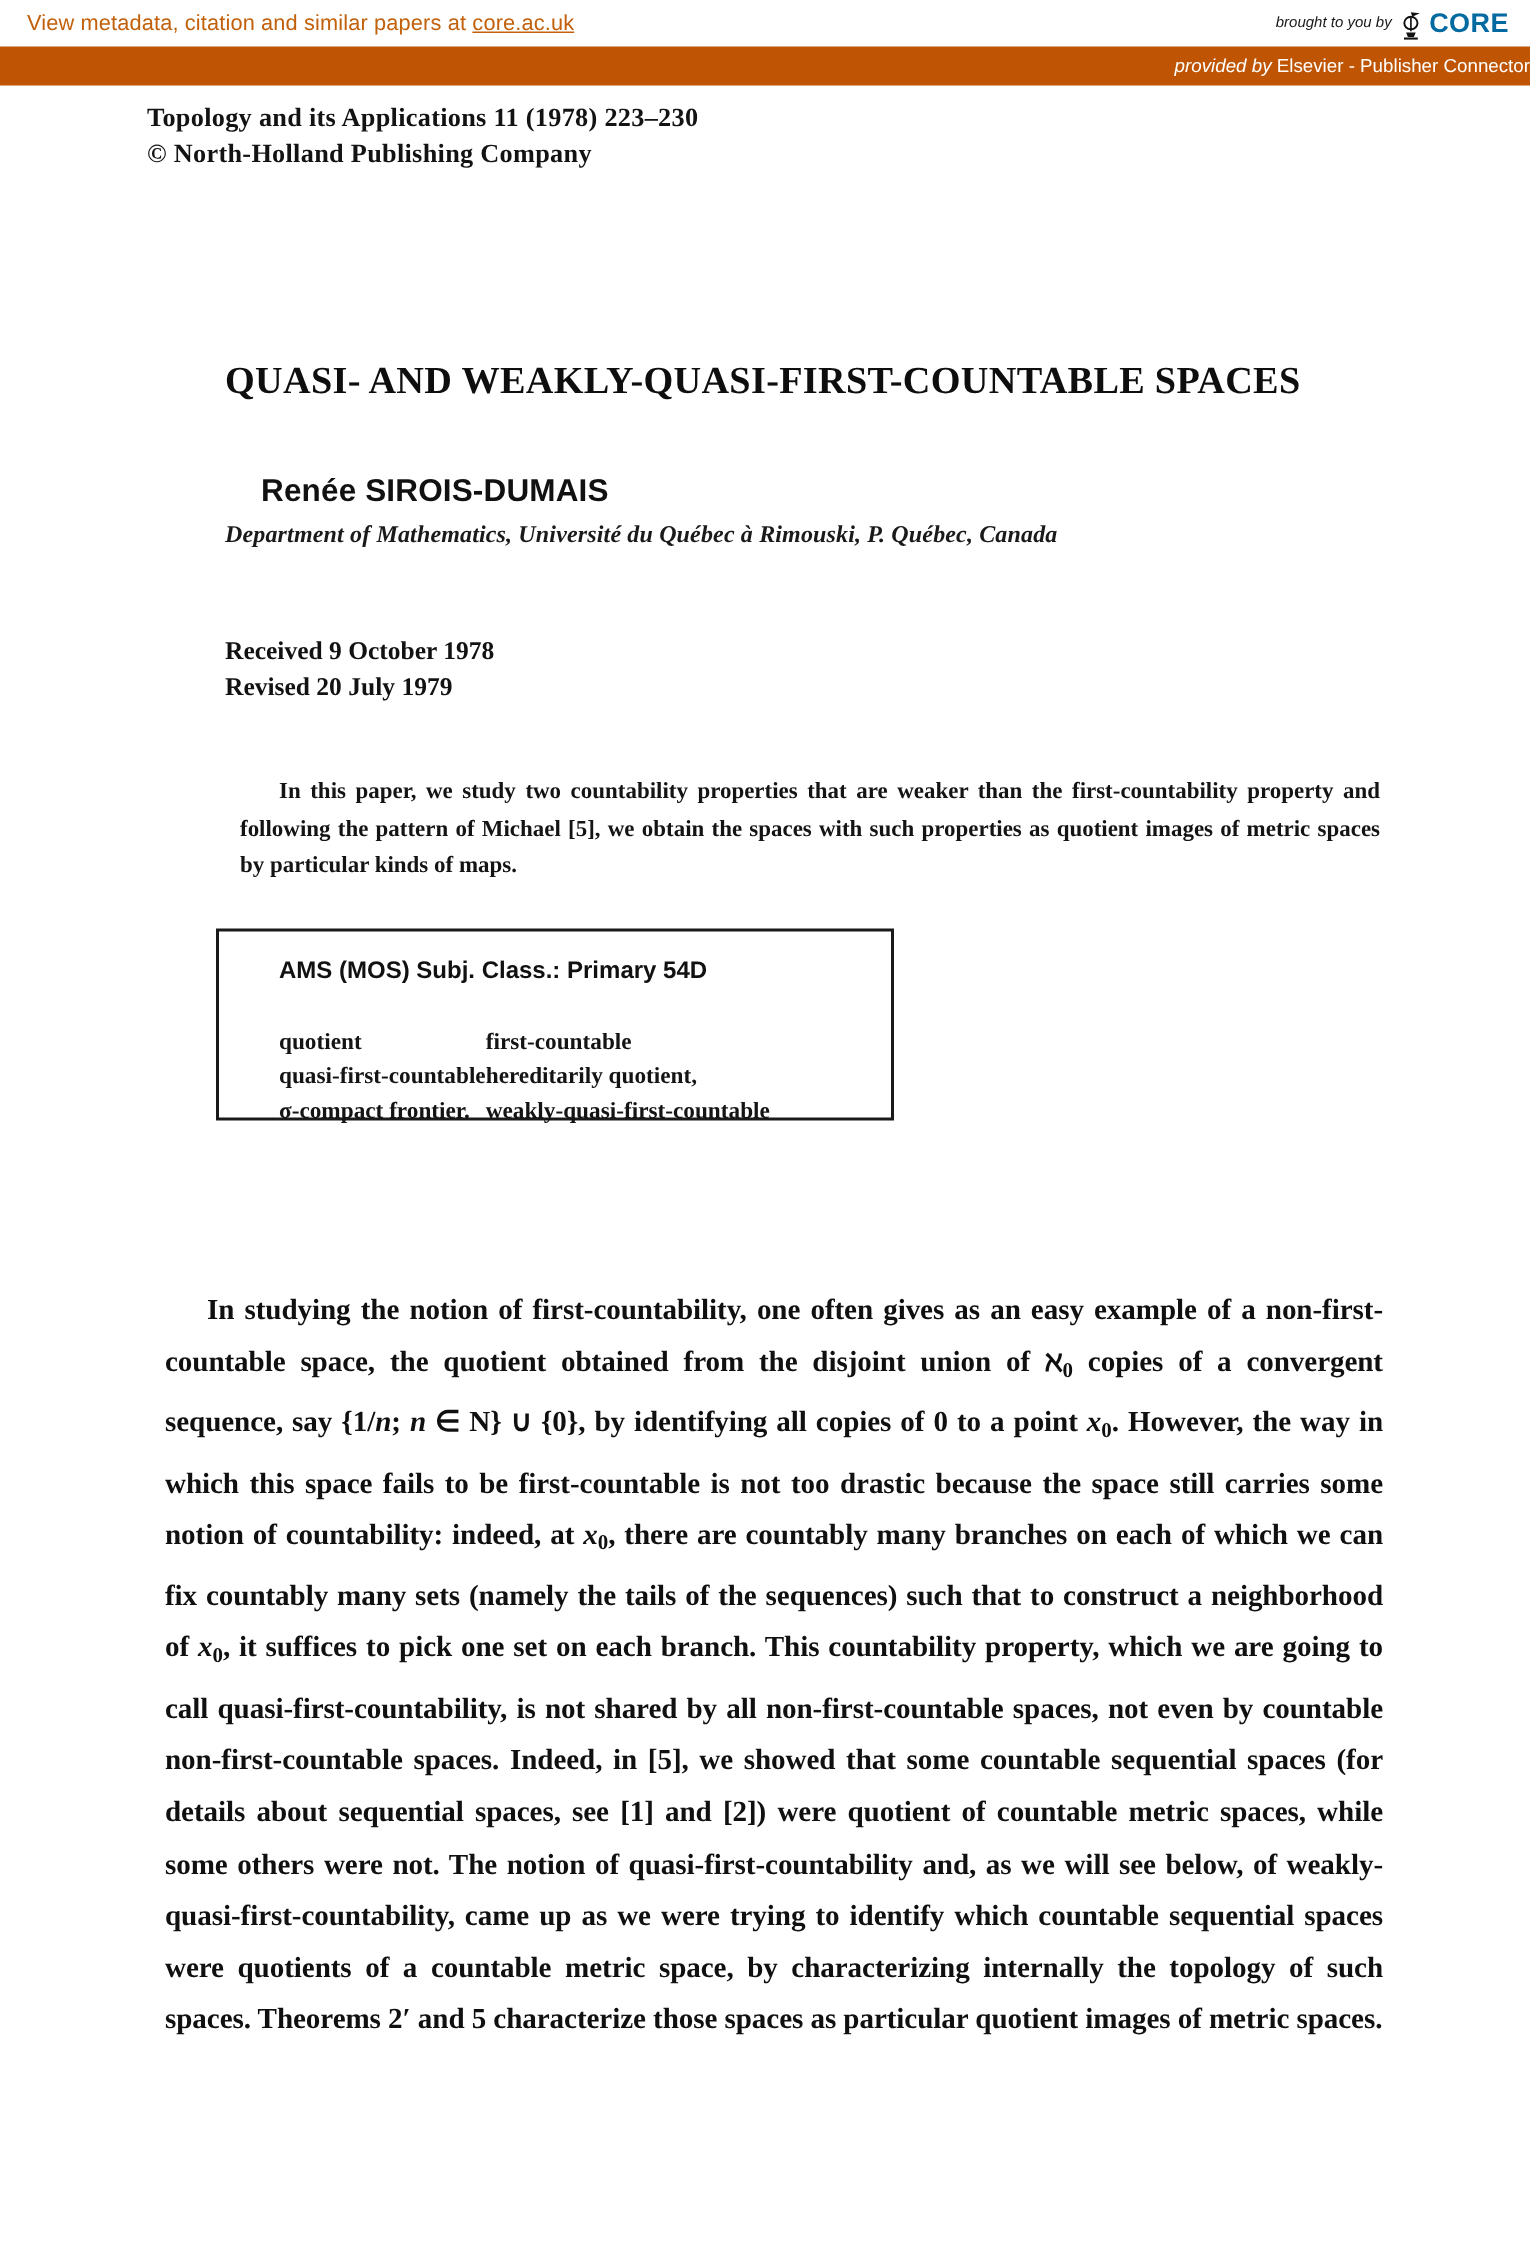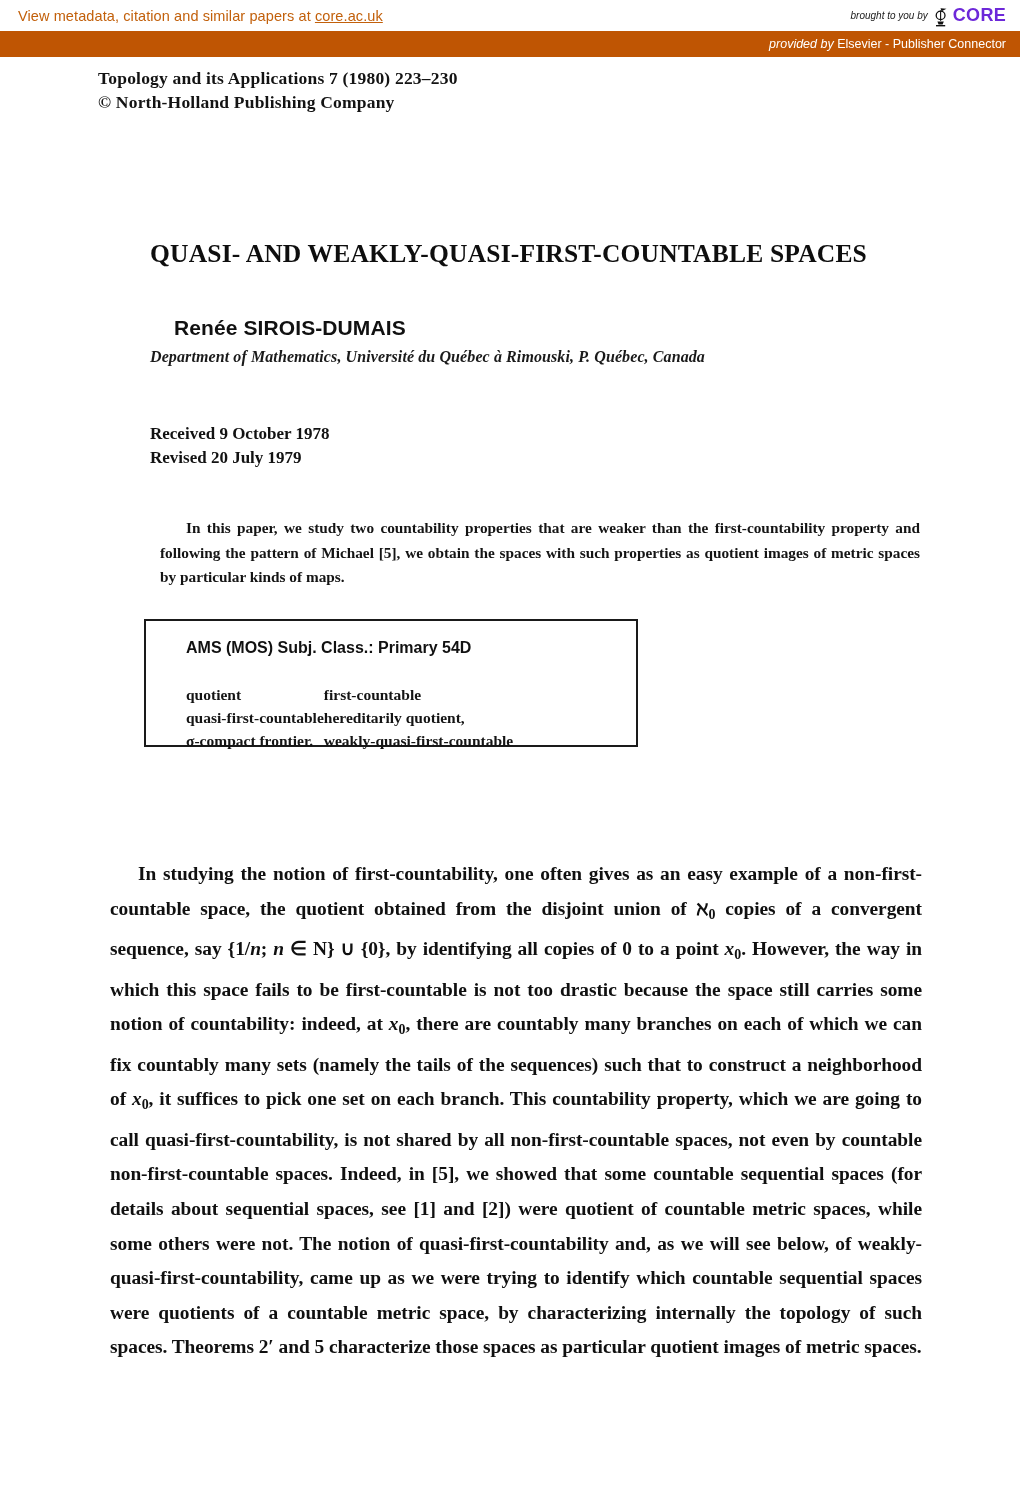--- a/index.html
+++ b/index.html
@@ -54,35 +54,35 @@
     display: inline-block;
     width: 17px;
     height: 20px;
     position: relative;
     top: 1px;
   }
   .core-word {
     font-family: "Liberation Sans", sans-serif;
     font-size: 18px;
     font-weight: bold;
-    color: #6d28d9;
+    color: #0369a1;
     letter-spacing: 0.3px;
   }
 
   .elsevier-band {
     position: absolute;
     left: 0; top: 31px;
     width: 1020px;
     height: 26px;
     background: #bf5503;
     display: flex;
     align-items: center;
     justify-content: flex-end;
     box-sizing: border-box;
-    padding-right: 14px;
+    padding-right: 0;
   }
   .provided-by {
     font-family: "Liberation Sans", sans-serif;
     font-size: 12.5px;
     color: #ffffff;
     white-space: nowrap;
   }
   .provided-by .ital { font-style: italic; }
 
   
@@ -167,21 +167,21 @@
     line-height: 24.5px;
     text-align: justify;
     text-indent: 26px;
     color: #141414;
   }
 
   .ams-box {
     position: absolute;
     left: 144px;
     top: 562px;
-    width: 494px;
+    width: 452px;
     height: 128px;
     border: 2px solid #1a1a1a;
     box-sizing: border-box;
     background: #fff;
   }
   .ams-title {
     position: absolute;
     left: 40px;
     top: 18px;
     font-family: "Liberation Sans", sans-serif;
@@ -260,21 +260,21 @@
 
 <div class="elsevier-band">
   <div class="provided-by">
     <span class="ital">provided by </span><span>Elsevier - Publisher Connector</span>
   </div>
 </div>
 
 <div class="page">
 
   <div class="journal-head">
-    <div>Topology and its Applications 7 (1980) 223–230</div>
+    <div>Topology and its Applications 11 (1978) 223–230</div>
     <div>© North-Holland Publishing Company</div>
   </div>
 
   <h1 class="title">QUASI- AND WEAKLY-QUASI-FIRST-COUNTABLE SPACES</h1>
 
   <div class="author">Renée SIROIS-DUMAIS</div>
   <div class="affiliation">Department of Mathematics, Université du Québec à Rimouski, P. Québec, Canada</div>
 
   <div class="dates">
     <div>Received 9 October 1978</div>

